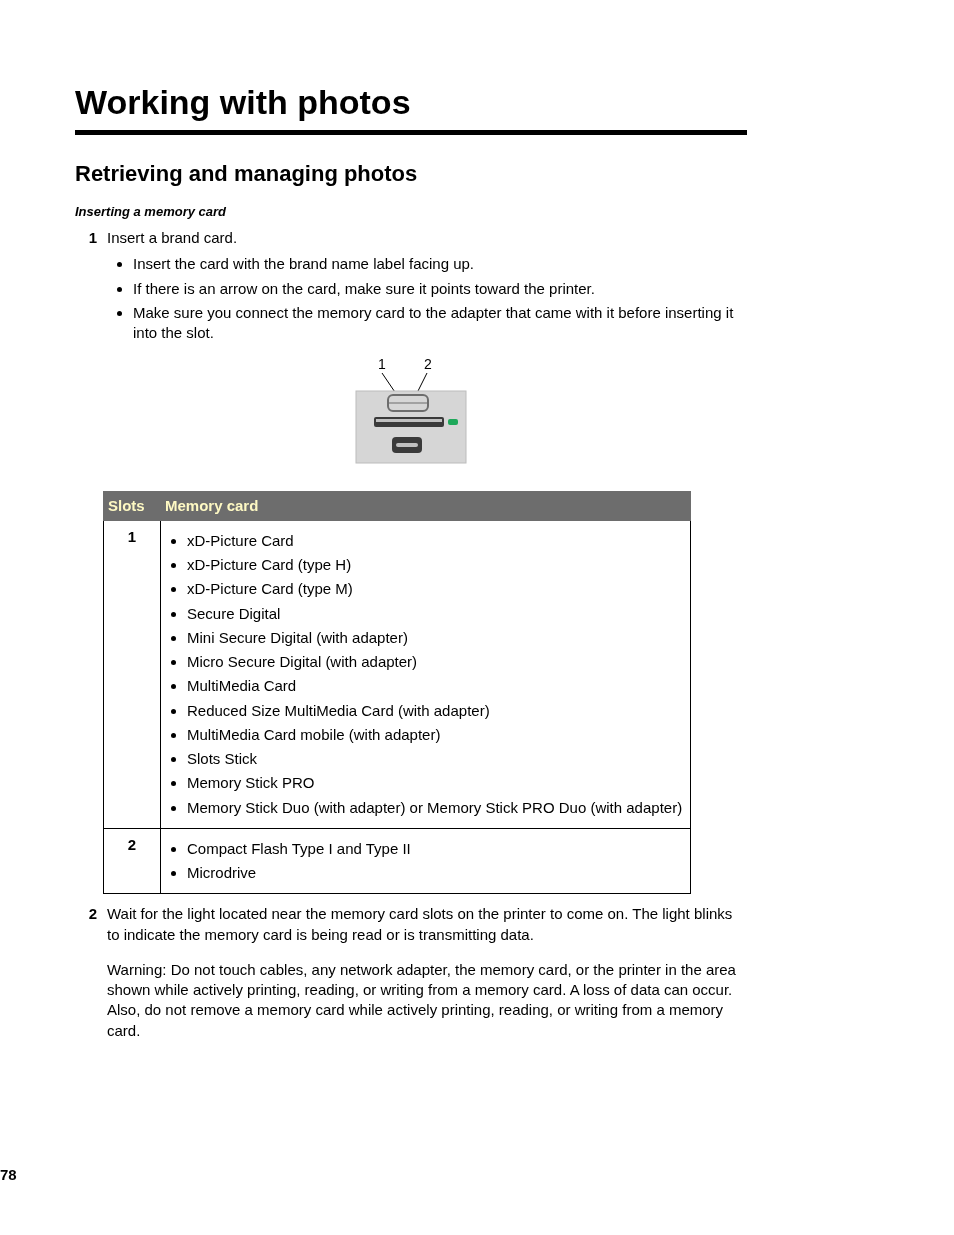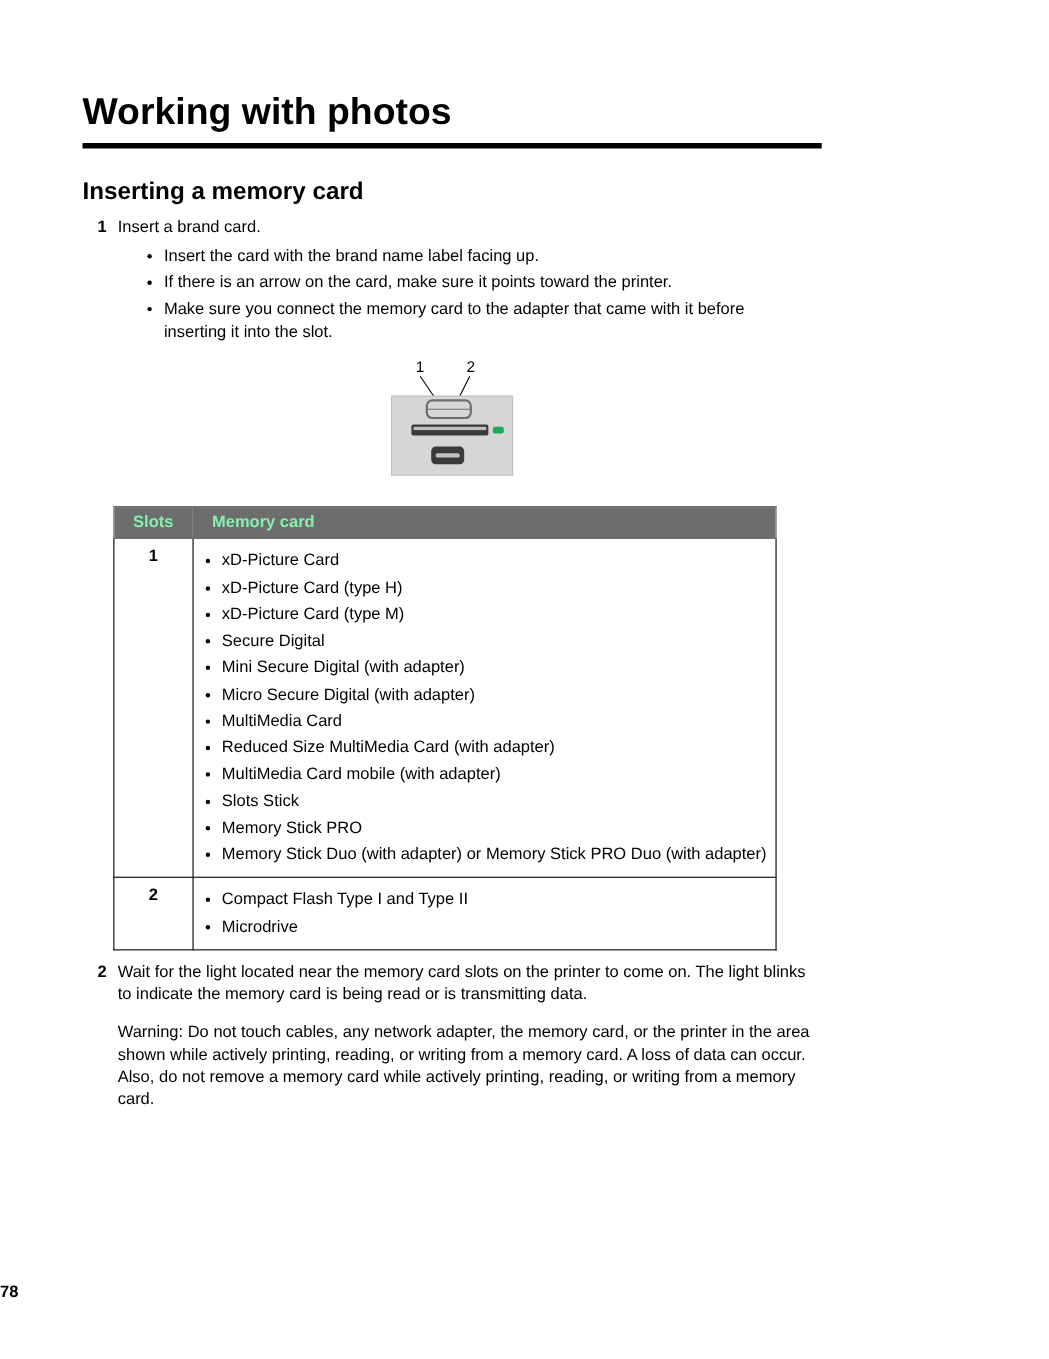--- a/index.html
+++ b/index.html
@@ -27,22 +27,23 @@
     border: none;
     border-top: 5px solid #000;
     margin: 2px 0 24px 0;
   }
   .section-title {
     font-size: 22px;
     font-weight: bold;
     margin: 12px 0 6px 0;
   }
   .subsection-title {
-    font-size: 22px;
-    font-weight: bold;
+    font-size: 13px;
+    font-weight: bold;
+    font-style: italic;
     margin: 14px 0 8px 0;
   }
 
   .num-block {
     display: flex;
     align-items: flex-start;
     gap: 10px;
     margin: 8px 0 6px 0;
   }
   .num-block .num {
@@ -52,42 +53,42 @@
   }
   .num-block .txt {
     flex: 1;
   }
 
   ul.bullets {
     margin: 6px 0 6px 0;
     padding-left: 1.2em;
   }
   ul.bullets li {
-    margin: 4px 16px;
+    margin: 4px 0;
   }
 
   .figure-wrap {
     text-align: center;
     margin: 14px 0 18px 0;
   }
   .figure-svg {
     display: inline-block;
   }
 
   table.slot-table {
     border-collapse: collapse;
     margin: 10px 0 10px 28px;
     font-size: 15px;
   }
   table.slot-table th {
     background: #6d6d6d;
-    color: #86efac;
+    color: #fef9c3;
     text-align: left;
     font-weight: bold;
-    padding: 4px 17px;
+    padding: 4px 4px;
     border: 1px solid #6d6d6d;
   }
   table.slot-table td {
     border: 1px solid #000;
     padding: 6px 8px;
     vertical-align: top;
   }
   table.slot-table td.slot-num {
     text-align: center;
     font-weight: bold;
@@ -118,20 +119,21 @@
   }
 </style>
 </head>
 <body>
 
 <div class="page">
 
   <h1 class="chapter-title">Working with photos</h1>
   <hr class="chapter-rule">
 
+  <h2 class="section-title">Retrieving and managing photos</h2>
   <h3 class="subsection-title">Inserting a memory card</h3>
 
   <div class="num-block">
     <div class="num">1</div>
     <div class="txt">Insert a brand card.</div>
   </div>
   <ul class="bullets" style="margin-left:40px;">
     <li>Insert the card with the brand name label facing up.</li>
     <li>If there is an arrow on the card, make sure it points toward the printer.</li>
     <li>Make sure you connect the memory card to the adapter that came with it before inserting it into the slot.</li>

